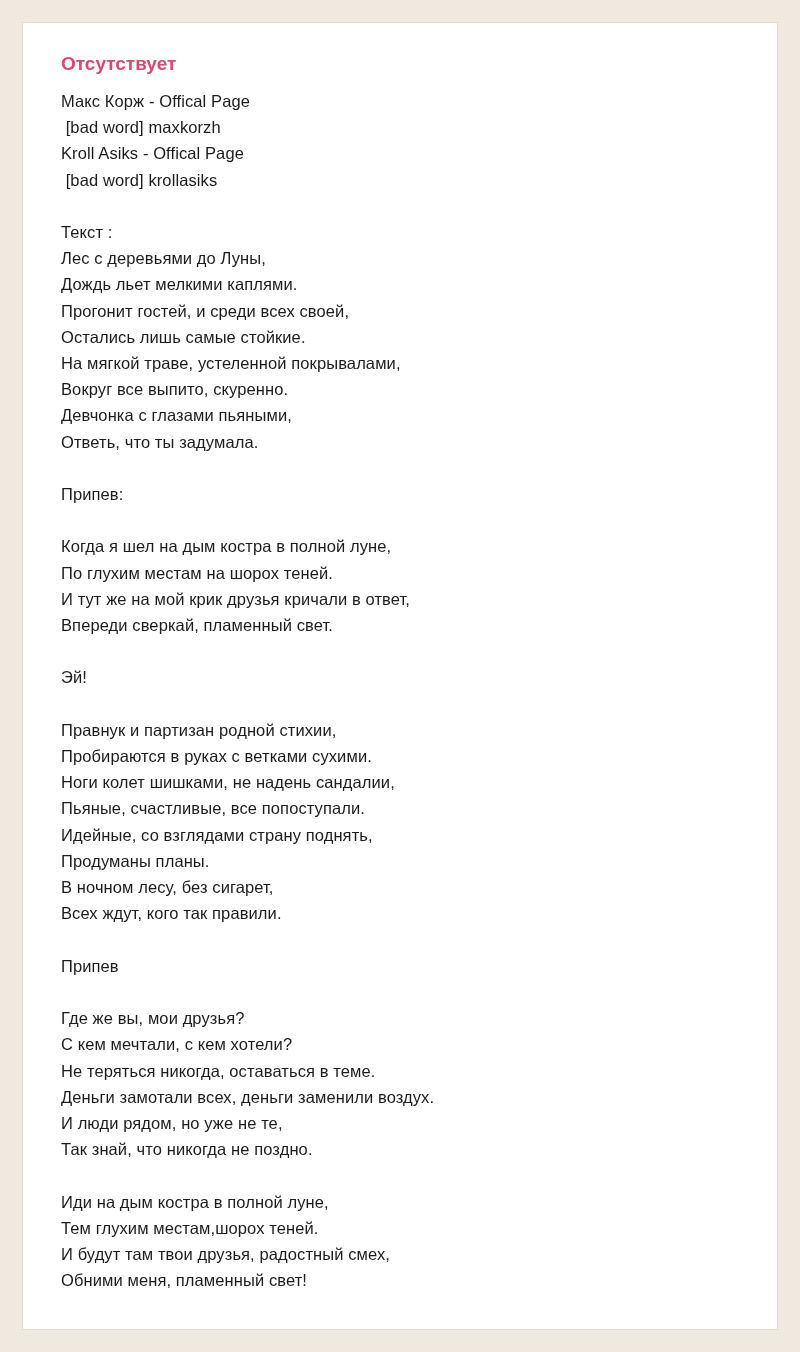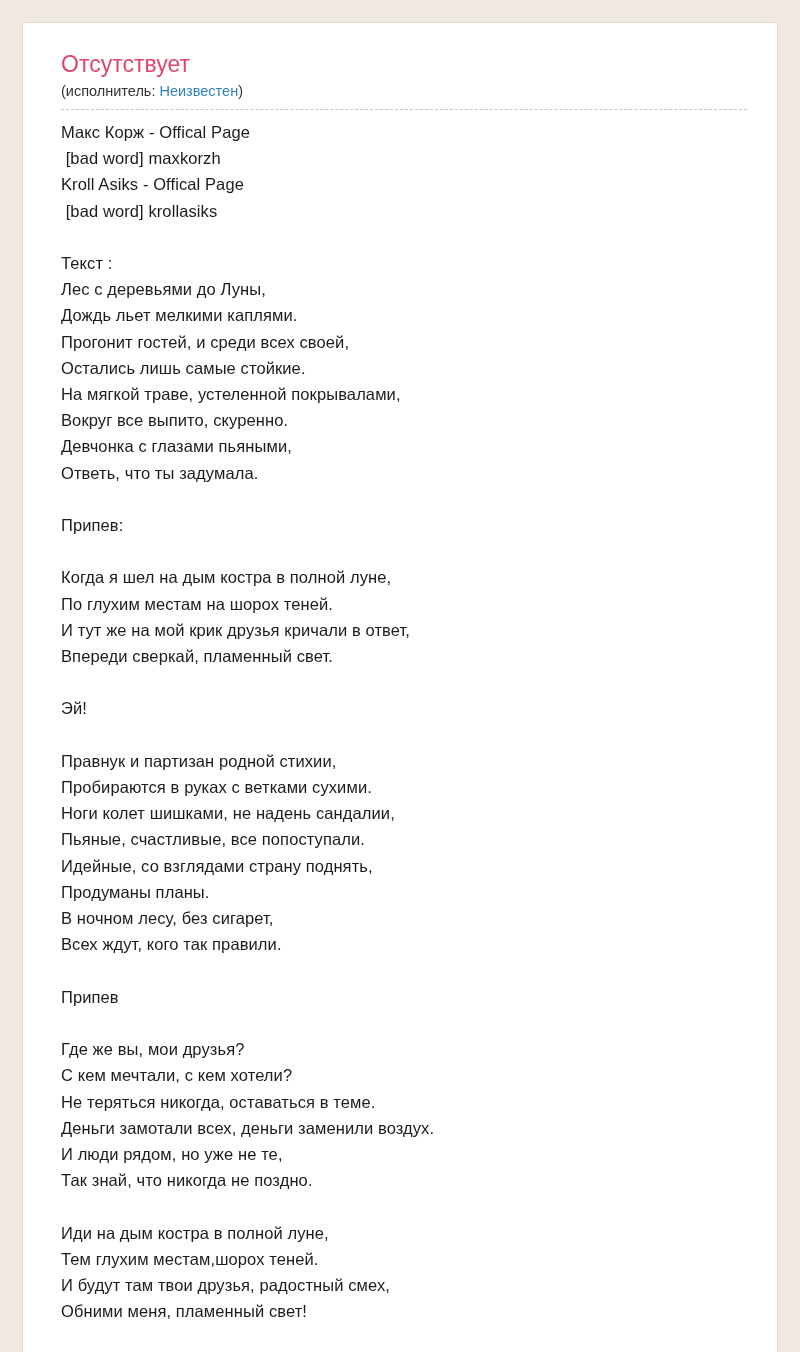--- a/index.html
+++ b/index.html
@@ -21,24 +21,24 @@
   .sheet {
     background: #ffffff;
     border: 1px solid #e3dbd0;
     box-sizing: border-box;
     width: 756px;
     min-height: 1308px;
     padding: 26px 30px 30px 38px;
   }
   .song-title {
     color: #e0456c;
-    font-size: 23px;
+    font-size: 19px;
     line-height: 30px;
     margin: 0 0 4px 0;
-    font-weight: normal;
+    font-weight: bold;
   }
   .artist-line {
     font-size: 14.5px;
     color: #333333;
     margin: 0 0 8px 0;
     padding-bottom: 10px;
     border-bottom: 1px dashed #b9c9d6;
   }
   .artist-line a {
     color: #2f7fc1;
@@ -54,23 +54,20 @@
   }
 </style>
 </head>
 <body>
 
 <div class="page-frame">
   <div class="sheet">
 
     <h1 class="song-title">Отсутствует</h1>
 
-    <div class="artist-line">
-      <span>(исполнитель: </span><a href="#">Неизвестен</a><span>)</span>
-    </div>
 
     <div class="lyrics">Макс Корж - Offical Page
  [bad word] maxkorzh
 Kroll Asiks - Offical Page
  [bad word] krollasiks
 
 Текст :
 Лес с деревьями до Луны,
 Дождь льет мелкими каплями.
 Прогонит гостей, и среди всех своей,

